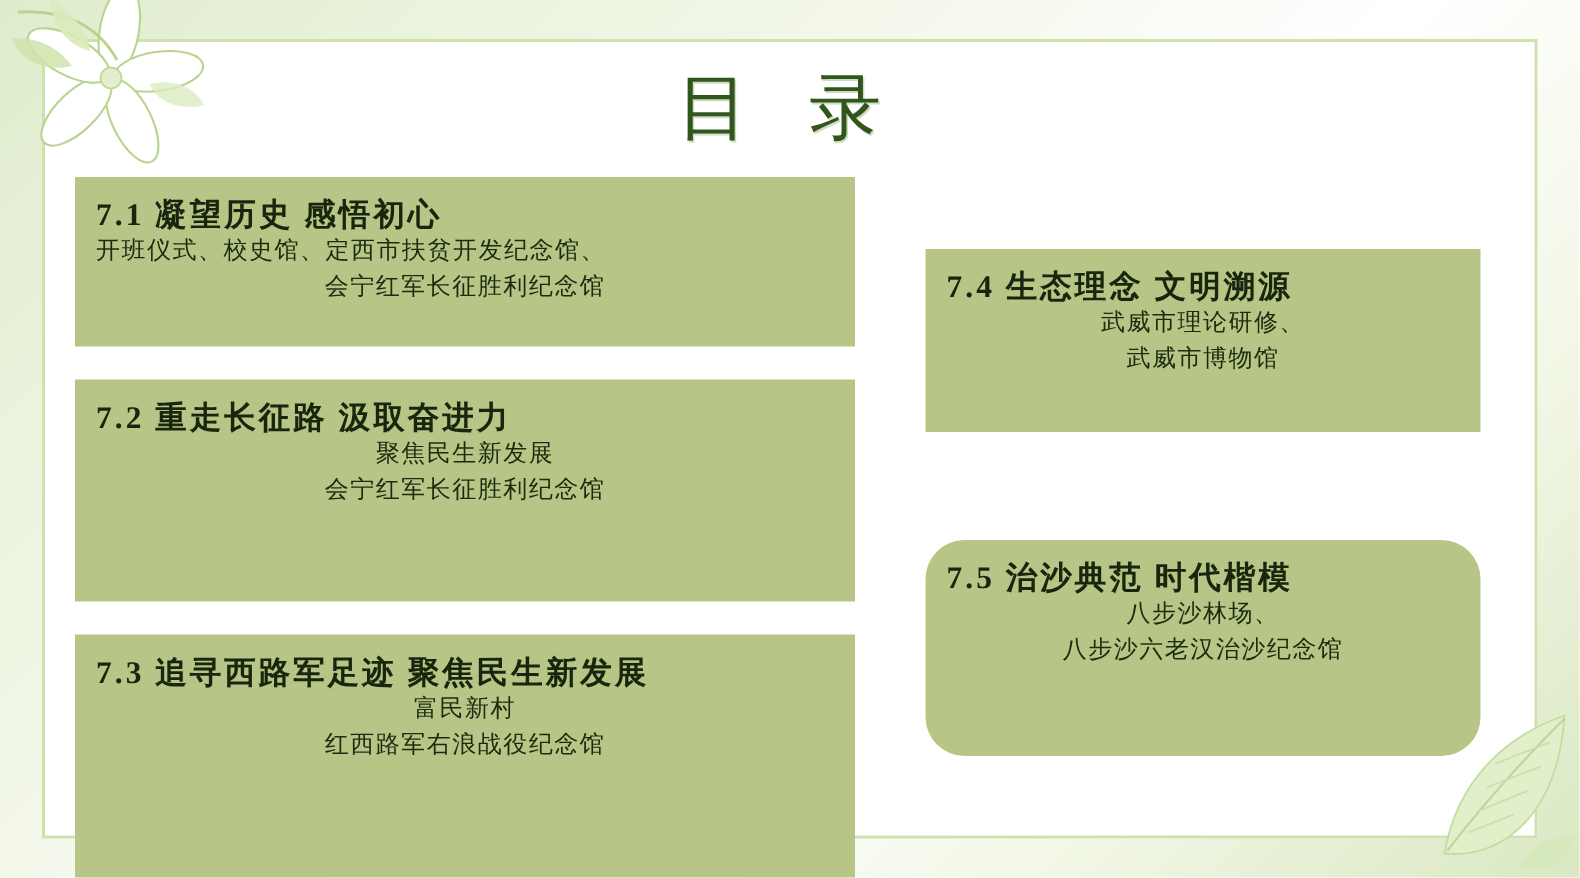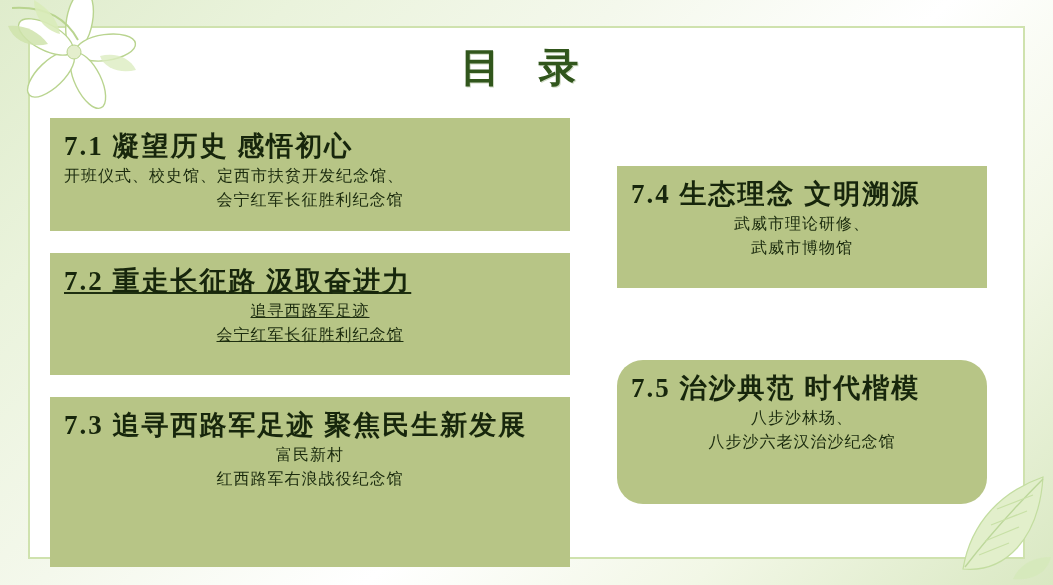--- a/index.html
+++ b/index.html
@@ -60,22 +60,22 @@
     pointer-events: none;
   }
 
   .title {
     position: absolute;
     left: 0;
     right: 0;
     top: 40px;
     text-align: center;
     font-family: "Liberation Serif", serif;
-    font-size: 40px;
-    font-weight: bold;
+    font-size: 48px;
+    font-weight: normal;
     letter-spacing: 14px;
     color: #31561c;
     text-shadow: 1px 1px 0 rgba(120,150,90,0.35);
   }
 
   .columns {
     position: absolute;
     left: 50px;
     top: 118px;
     width: 955px;
@@ -96,40 +96,40 @@
 
   .card {
     background: #b7c586;
     color: #1e2f10;
     box-sizing: border-box;
     padding: 12px 14px 14px 14px;
     margin-bottom: 22px;
   }
   .card-heading {
     font-family: "Liberation Serif", serif;
-    font-size: 27px;
+    font-size: 21px;
     font-weight: bold;
     letter-spacing: 2px;
     line-height: 1.25;
     white-space: nowrap;
     color: #17260c;
   }
   .card-sub {
     font-family: "Liberation Serif", serif;
     font-size: 16px;
     line-height: 1.5;
     color: #1b2b0e;
     letter-spacing: 1px;
   }
   .sub-left { text-align: left; }
   .sub-center { text-align: center; }
 
   
   .c71 { height: 113px; }
-  .c72 { height: 122px; text-decoration: underline; }
+  .c72 { height: 148px; }
   .c73 { height: 170px; }
 
   .c74 { height: 122px; margin-top: 48px; }
   .c75 { height: 144px; margin-top: 72px; border-radius: 26px; }
 
   .c74 .card-heading, .c75 .card-heading { text-align: left; }
 </style>
 </head>
 <body>
 
@@ -168,21 +168,21 @@
     <div class="col col-left">
 
       <div class="card c71">
         <div class="card-heading">7.1  凝望历史  感悟初心</div>
         <div class="card-sub sub-left">开班仪式、校史馆、定西市扶贫开发纪念馆、</div>
         <div class="card-sub sub-center">会宁红军长征胜利纪念馆</div>
       </div>
 
       <div class="card c72">
         <div class="card-heading">7.2   重走长征路  汲取奋进力</div>
-        <div class="card-sub sub-center">追寻西路军足迹</div>
+        <div class="card-sub sub-center">聚焦民生新发展</div>
         <div class="card-sub sub-center">会宁红军长征胜利纪念馆</div>
       </div>
 
       <div class="card c73">
         <div class="card-heading">7.3  追寻西路军足迹  聚焦民生新发展</div>
         <div class="card-sub sub-center">富民新村</div>
         <div class="card-sub sub-center">红西路军右浪战役纪念馆</div>
       </div>
 
     </div>

